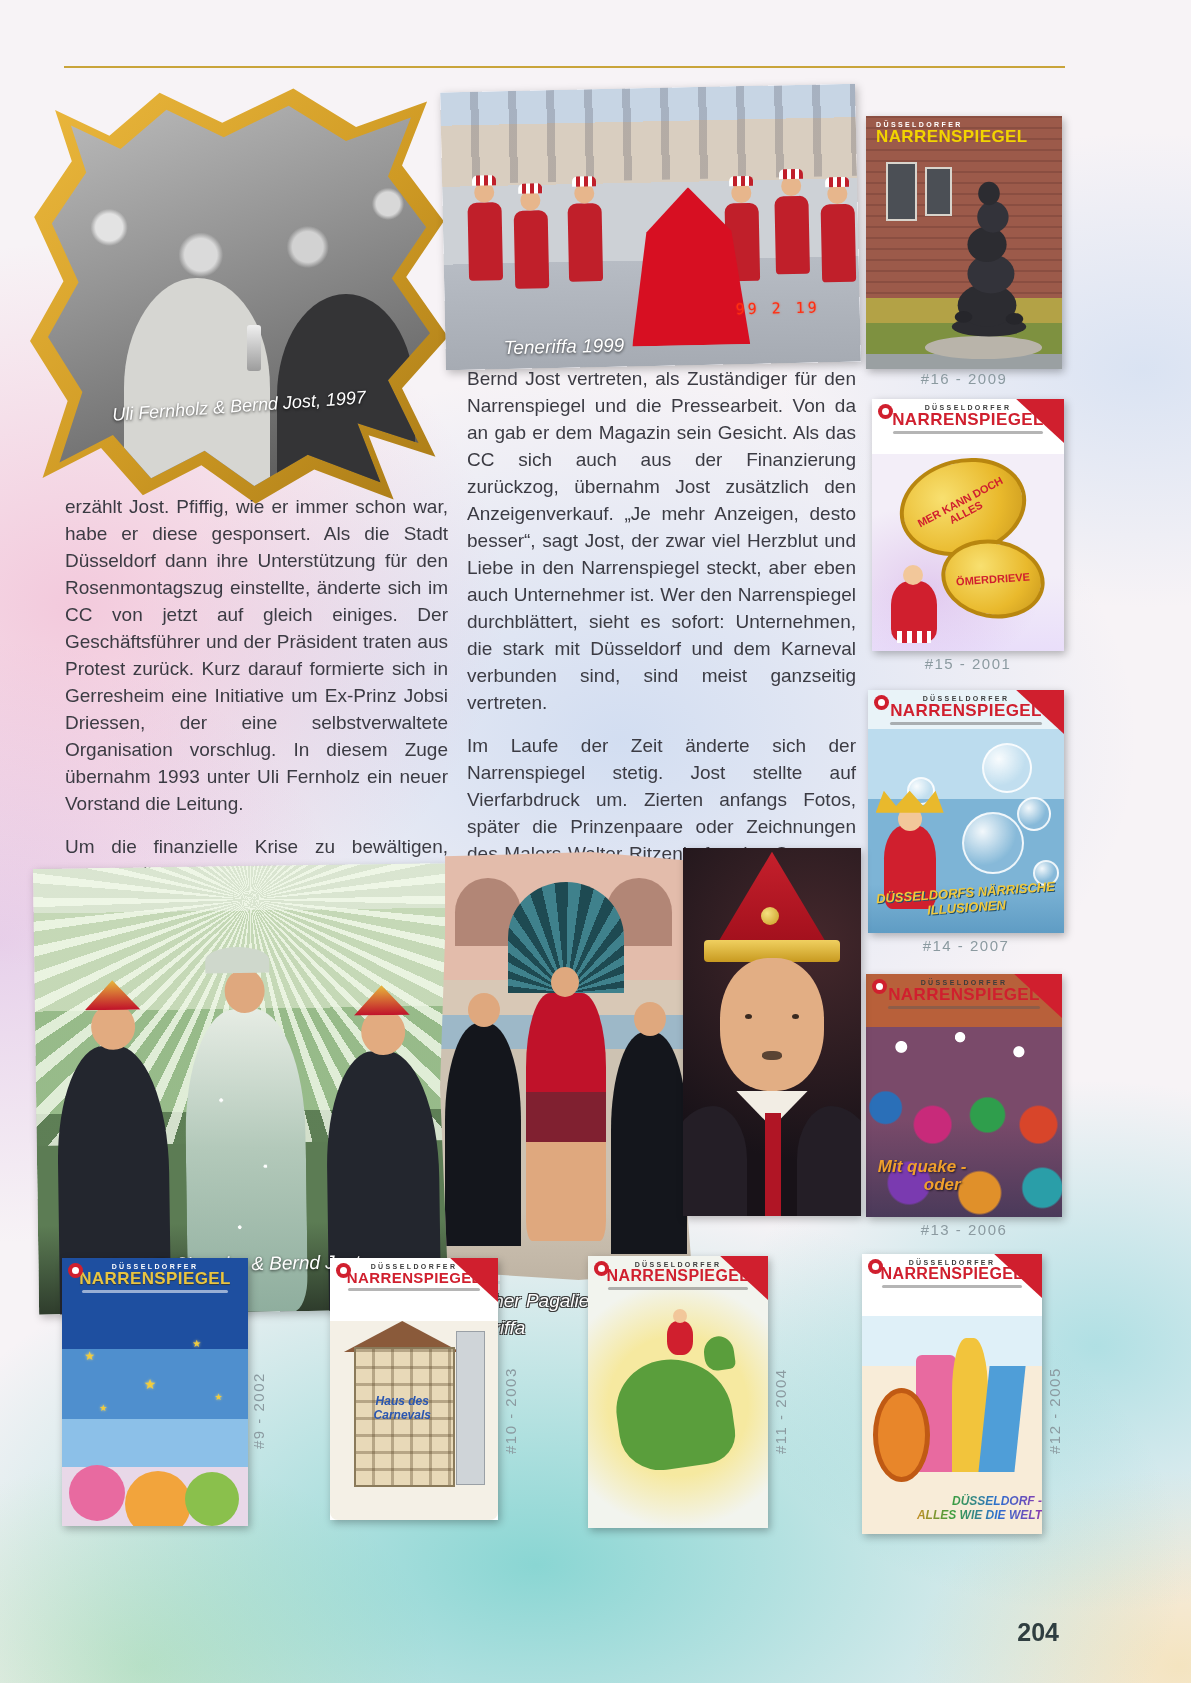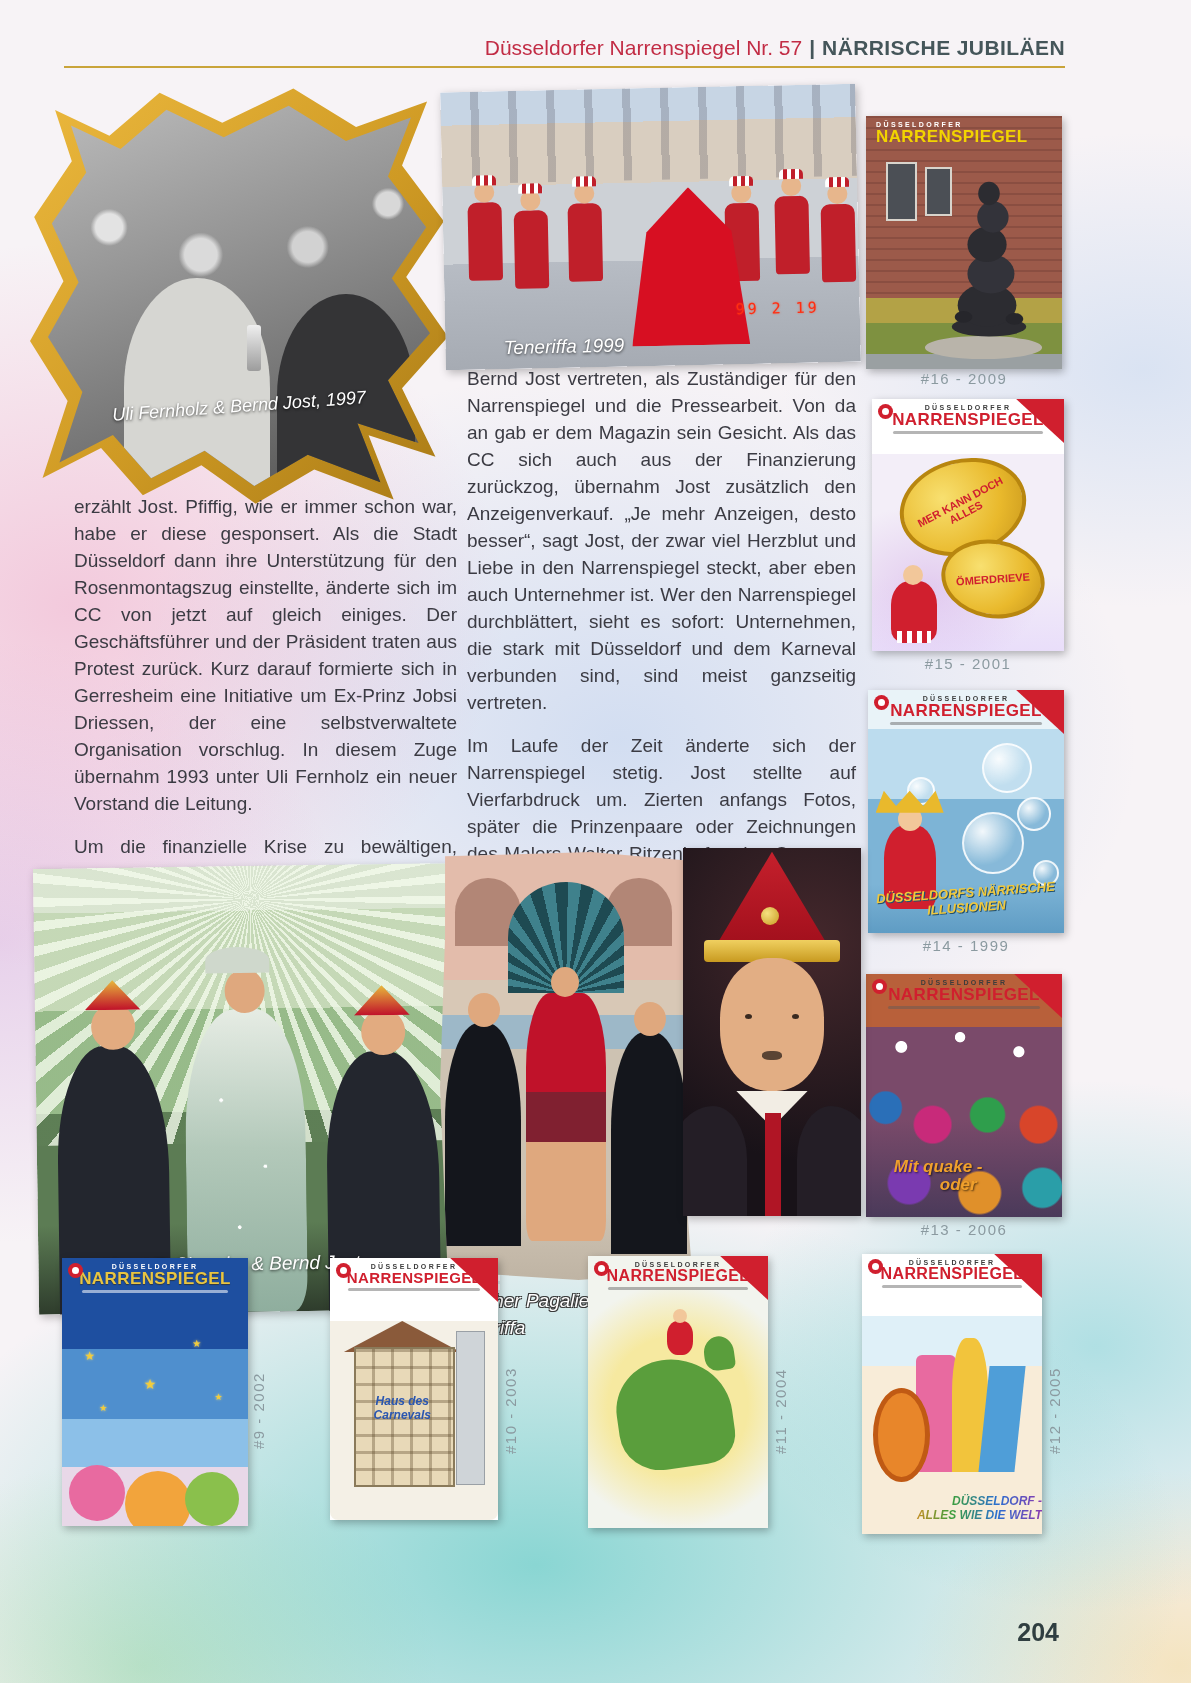--- a/index.html
+++ b/index.html
@@ -19,21 +19,21 @@
   }
   
   .header { position:absolute; top:36px; right:126px; font-size:21px; white-space:nowrap; }
   .header .journal { color:#c22c45; }
   .header .sep { color:#45565a; margin:0 7px; font-weight:bold; }
   .header .section { color:#45565a; font-weight:bold; letter-spacing:0.4px; }
   .gold-rule { position:absolute; left:64px; top:66px; width:1001px; height:2px; background:#c9a43a; }
 
   
   .text-col { position:absolute; font-size:19px; line-height:1.42; color:#3b3b43; text-align:justify; }
-  .col1 { left:74px; top:494px; width:383px; }
+  .col1 { left:65px; top:494px; width:383px; }
   .col2 { left:467px; top:366px; width:389px; }
   .text-col p { margin:0 0 0.85em 0; }
 
   .caption { color:#fff; font-style:italic; text-shadow:0 1px 3px rgba(0,0,0,0.75); }
 
   
   .photo-bw { position:absolute; left:30px; top:80px; width:418px; height:428px;
     --jag:polygon(6% 7%,19% 13%,31% 3%,46% 10%,63% 2%,78% 11%,95% 5%,89% 20%,99% 33%,90% 46%,100% 60%,89% 72%,97% 88%,81% 83%,87% 98%,68% 91%,54% 99%,41% 90%,27% 97%,17% 86%,3% 93%,9% 75%,0% 61%,8% 47%,1% 32%,10% 19%);
   }
   .bw-outer { position:absolute; inset:0; clip-path:var(--jag);
@@ -117,21 +117,21 @@
       radial-gradient(circle 14px at 48% 26%, #fff 0 34%, transparent 40%),
       radial-gradient(circle 15px at 78% 32%, #fff 0 34%, transparent 40%),
       radial-gradient(circle 26px at 10% 55%, #2a6fb8 0 60%, transparent 66%),
       radial-gradient(circle 30px at 34% 62%, #c82a7a 0 60%, transparent 66%),
       radial-gradient(circle 28px at 62% 58%, #2f9e4c 0 60%, transparent 66%),
       radial-gradient(circle 30px at 88% 62%, #d8452a 0 60%, transparent 66%),
       radial-gradient(circle 34px at 22% 86%, #7a3ab0 0 60%, transparent 66%),
       radial-gradient(circle 34px at 58% 90%, #e0902a 0 60%, transparent 66%),
       radial-gradient(circle 32px at 90% 88%, #2a9ea8 0 60%, transparent 66%),
       linear-gradient(180deg,#b8603a 0 22%, #7a4a6a 22% 60%, #4a3a5a 100%); }
-  .c13-slogan { position:absolute; left:6%; bottom:9%; font-style:italic; font-weight:bold; color:#f0a02c; font-size:17px; line-height:1.1; text-shadow:1px 1px 2px rgba(0,0,0,0.6);margin-left:16px; }
+  .c13-slogan { position:absolute; left:6%; bottom:9%; font-style:italic; font-weight:bold; color:#f0a02c; font-size:17px; line-height:1.1; text-shadow:1px 1px 2px rgba(0,0,0,0.6); }
 
   
   .photo-fass { position:absolute; left:36px; top:866px; width:414px; height:446px; transform:rotate(-0.8deg); overflow:hidden; box-shadow:2px 3px 8px rgba(0,0,0,0.25); }
   .fass-bg { position:absolute; inset:0; background:linear-gradient(180deg,#e6eedd 0 10%,#cfe0c0 10% 32%,#9cbf8e 32% 55%,#5c7c54 55% 80%,#2e3c2c 100%); }
   .fass-fan { position:absolute; left:-10%; top:-6%; width:120%; height:68%; opacity:0.85;
     background:repeating-conic-gradient(from -64deg at 52% 20%, rgba(240,248,232,0.95) 0 2.6deg, rgba(110,150,100,0.12) 2.6deg 6.4deg); }
   .fass-man { position:absolute; width:27%; height:62%; background:#23262e; border-radius:42% 46% 0 0; }
   .fass-man::before { content:""; position:absolute; left:32%; top:-42px; width:44px; height:46px; border-radius:50%; background:#e2ab80; }
   .fass-man::after { content:""; position:absolute; left:26%; top:-66px; width:56px; height:30px; background:linear-gradient(#e8b93c,#c0122a); clip-path:polygon(50% 0,100% 100%,0 100%); }
   .fass-woman { position:absolute; left:36%; top:32%; width:29%; height:68%;
@@ -197,23 +197,20 @@
   .c12-text { position:absolute; left:0; right:0; bottom:4%; text-align:right; font-weight:bold; font-style:italic; font-size:12px; line-height:1.2;
     background:linear-gradient(90deg,#d02a2a,#e88a1e,#3c9e3c,#2a6fd0,#8a3ab0); -webkit-background-clip:text; background-clip:text; color:transparent; }
 
   .page-number { position:absolute; right:132px; bottom:36px; font-size:25px; font-weight:bold; color:#2f3e40; }
 </style>
 </head>
 <body>
 
 <div class="page">
 
-  <div class="header">
-    <span class="journal">Düsseldorfer Narrenspiegel Nr. 57</span><span class="sep">|</span><span class="section">NÄRRISCHE JUBILÄEN</span>
-  </div>
   <div class="gold-rule"></div>
 
   <div class="photo-bw">
     <div class="bw-outer"></div>
     <div class="bw-inner">
       <div class="bw-suit-light"></div>
       <div class="bw-suit-dark"></div>
       <div class="bw-glass"></div>
     </div>
     <div class="caption bw-caption">Uli Fernholz &amp; Bernd Jost, 1997</div>
@@ -299,21 +296,21 @@
       </div>
     </div>
     <div class="cdc-logo"></div>
     <div class="badge"></div>
     <div class="masthead">
       <div class="mh-top">DÜSSELDORFER</div>
       <div class="mh-main">NARRENSPIEGEL</div>
       <div class="mh-sub"></div>
     </div>
   </div>
-  <div class="cover-label" style="left:868px;top:937px;width:196px;">#14 - 1999</div>
+  <div class="cover-label" style="left:868px;top:937px;width:196px;">#14 - 2007</div>
 
   <div class="cover" style="left:866px;top:974px;width:196px;height:243px;">
     <div class="c13-art">
       <div class="c13-slogan">
         <div>Mit quake -</div>
         <div style="padding-left:46px;">oder</div>
       </div>
     </div>
     <div class="cdc-logo"></div>
     <div class="badge"></div>

